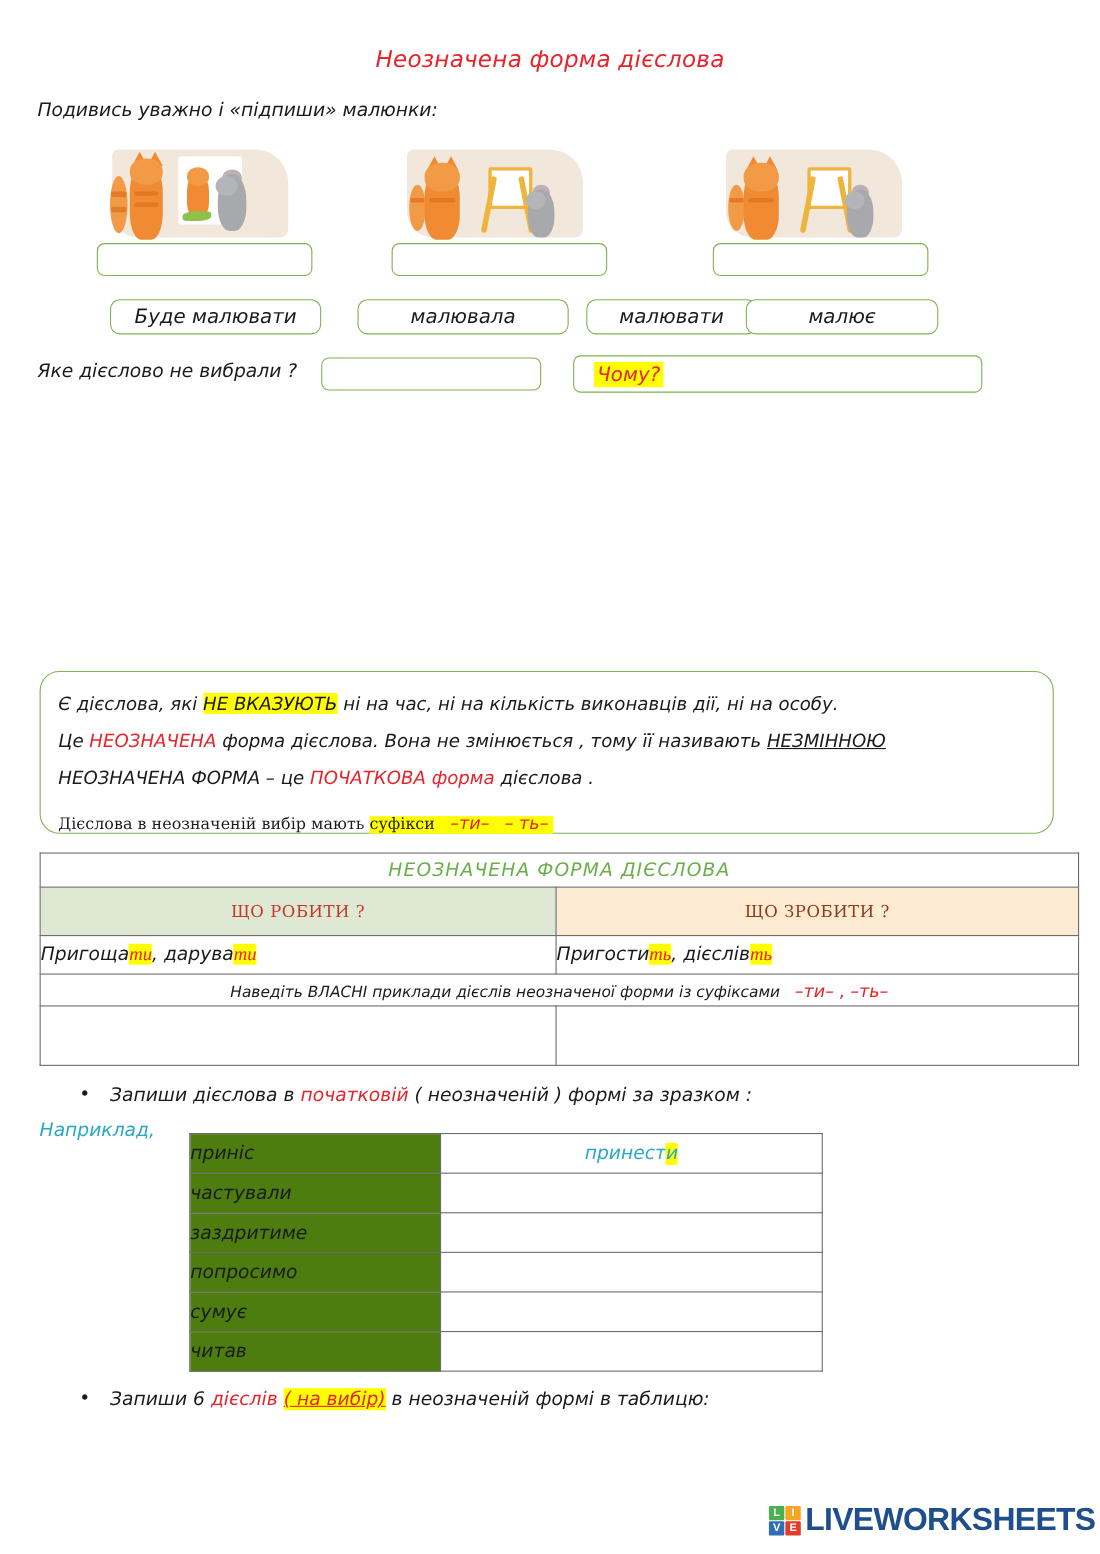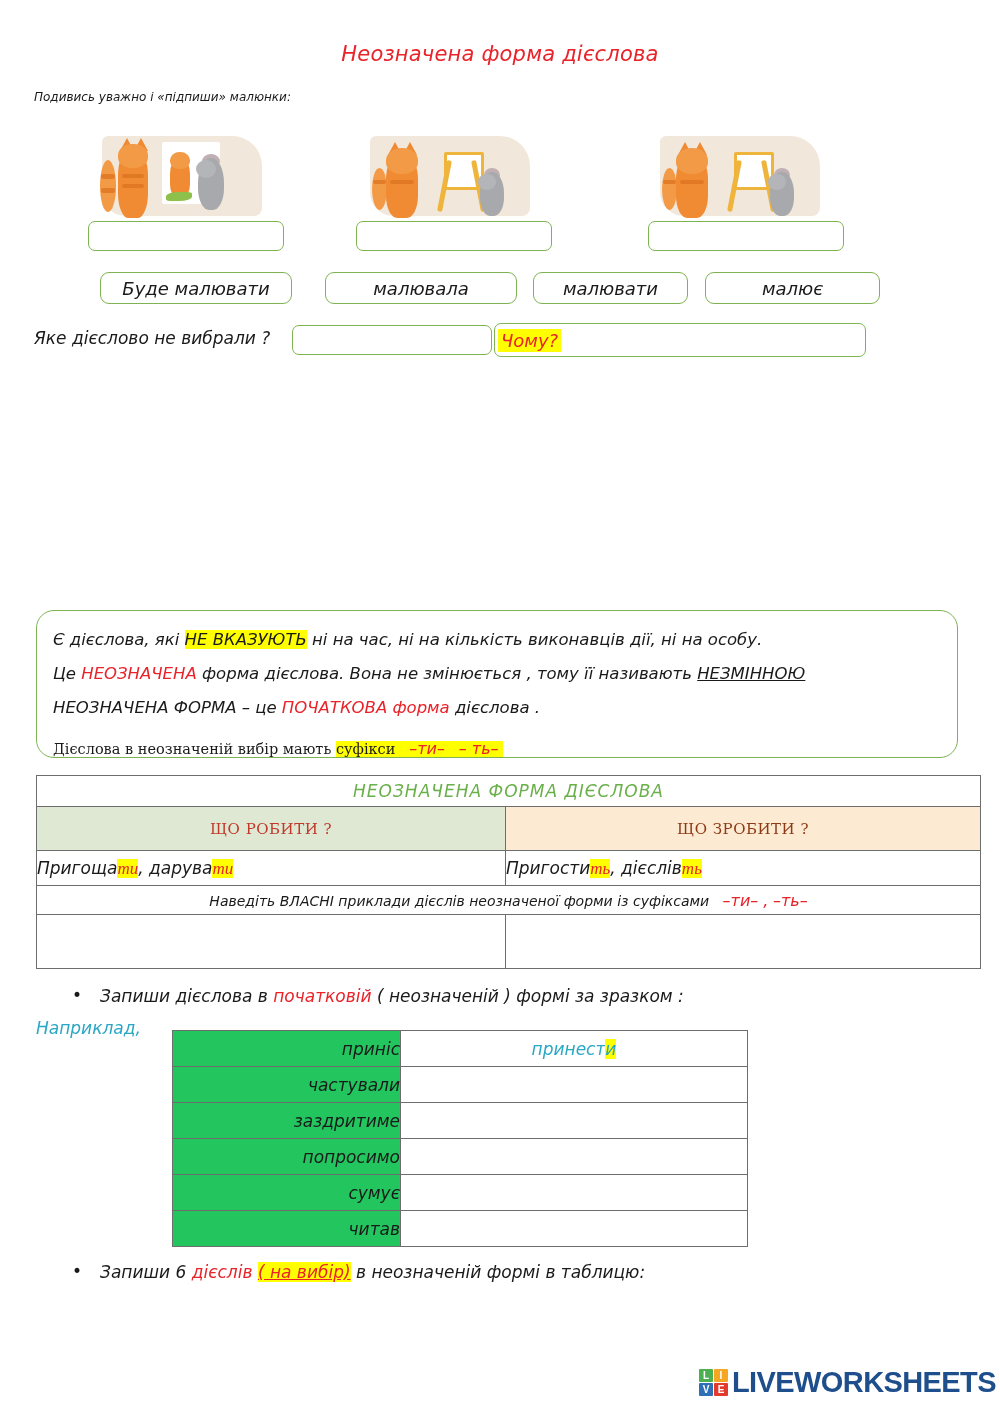--- a/index.html
+++ b/index.html
@@ -34,21 +34,21 @@
     font-style: italic;
     font-weight: normal;
     letter-spacing: 0.2px;
   }
 
   
   .intro {
     position: absolute;
     top: 90px;
     left: 34px;
-    font-size: 12px;
+    font-size: 17px;
     font-style: italic;
     color: #1a1a1a;
   }
 
   
   .illus-row {
     position: absolute;
     top: 130px;
     left: 0;
     width: 1000px;
@@ -171,49 +171,49 @@
     align-items: center;
     justify-content: center;
     font-size: 18px;
     font-style: italic;
     color: #1a1a1a;
     font-family: "DejaVu Sans", sans-serif;
   }
   .chip-1 { left: 100px; width: 192px; }
   .chip-2 { left: 325px; width: 192px; }
   .chip-3 { left: 533px; width: 155px; }
-  .chip-4 { left: 705px; width: 175px; }
+  .chip-4 { left: 678px; width: 175px; }
 
   
   .q-label {
     position: absolute;
     left: 34px;
     top: 328px;
     font-size: 17px;
     font-style: italic;
     color: #1a1a1a;
   }
   .q-box-1 {
     position: absolute;
     left: 292px; top: 325px; width: 200px; height: 30px;
     box-sizing: border-box;
     border: 1.5px solid #7fb352;
     border-radius: 7px;
     background: #fff;
   }
   .q-box-2 {
     position: absolute;
-    left: 494px; top: 323px; width: 372px; height: 34px;
+    left: 521px; top: 323px; width: 372px; height: 34px;
     box-sizing: border-box;
     border: 1.5px solid #7fb352;
     border-radius: 7px;
     background: #fff;
     display: flex;
     align-items: center;
-    padding-left: 3px;
+    padding-left: 18px;
   }
   .q-why {
     background: #ffff00;
     color: #e8232a;
     font-size: 18px;
     font-style: italic;
     padding: 1px 3px;
   }
 
   
@@ -345,22 +345,22 @@
     width: 575px;
     border-collapse: collapse;
     table-layout: fixed;
   }
   .vtbl td {
     border: 1px solid #6d6d6d;
     height: 35px;
     padding: 0;
   }
   .v-left {
-    background: #22c55e;
-    text-align: right;
+    background: #4d7c0f;
+    text-align: left;
     font-size: 17px;
     font-style: italic;
     color: #1a1a1a;
     width: 225px;
   }
   .v-right {
     background: #ffffff;
     text-align: center;
     font-size: 17px;
     font-style: italic;

